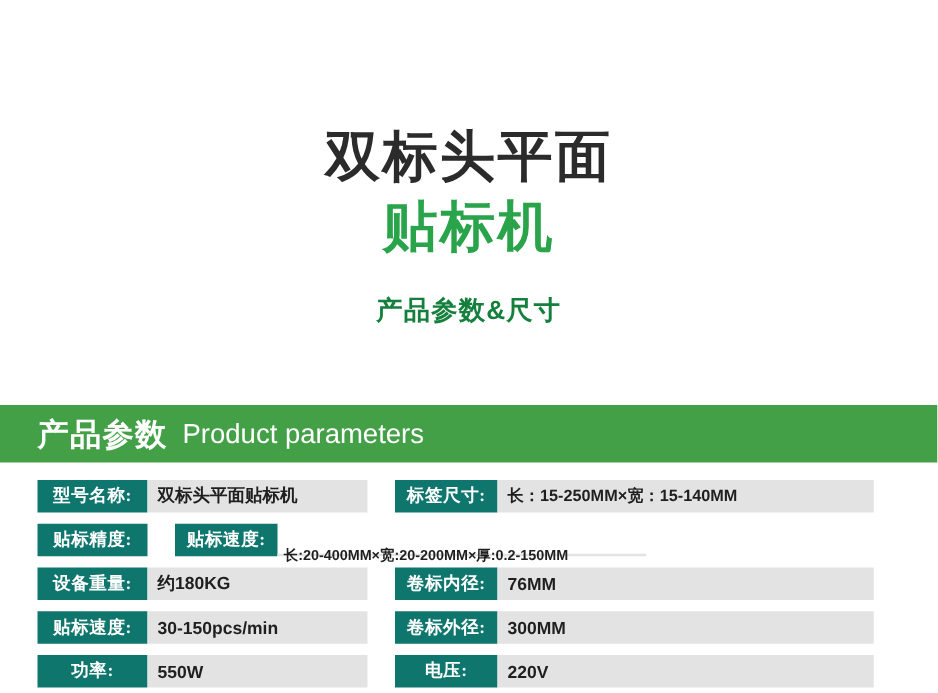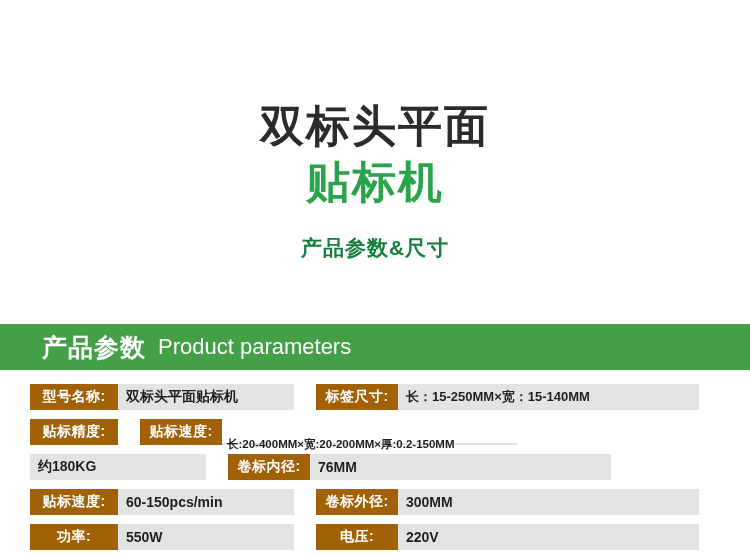--- a/index.html
+++ b/index.html
@@ -54,21 +54,21 @@
     position: absolute;
     left: 0;
     top: 276px;
     width: 750px;
     height: 46px;
     background: #43a047;
     display: flex;
     align-items: center;
   }
   .section-header .cn {
-    margin-left: 42px;
+    margin-left: 30px;
     font-size: 25px;
     font-weight: bold;
     color: #ffffff;
     letter-spacing: 1px;
   }
   .section-header .en {
     margin-left: 12px;
     font-size: 22px;
     color: #ffffff;
     letter-spacing: 0px;
@@ -85,30 +85,31 @@
     display: flex;
     height: 26px;
     margin-bottom: 9px;
   }
   .cell {
     display: flex;
     align-items: stretch;
     height: 26px;
   }
   .label {
-    background: #a16207;
+    background: #0f766e;
     color: #ffffff;
     font-size: 14px;
     font-weight: bold;
     display: flex;
     align-items: center;
     justify-content: center;
     padding: 0 6px;
     white-space: nowrap;
     letter-spacing: 0.5px;
+    font-family: Liberation Serif, serif;
   }
   .value {
     background: #e3e3e3;
     color: #1f1f1f;
     font-size: 14px;
     font-weight: bold;
     display: flex;
     align-items: center;
     padding: 0 8px;
     white-space: nowrap;
@@ -171,32 +172,33 @@
         <div class="label">贴标精度:</div>
       </div>
       <div class="cell col-right">
         <div class="label">贴标速度:</div>
         <div class="value small">长:20-400MM×宽:20-200MM×厚:0.2-150MM</div>
       </div>
     </div>
 
     <div class="prow">
       <div class="cell col-left">
+        <div class="label">设备重量:</div>
         <div class="value">约180KG</div>
       </div>
       <div class="cell col-right">
         <div class="label">卷标内径:</div>
         <div class="value">76MM</div>
       </div>
     </div>
 
     <div class="prow">
       <div class="cell col-left">
         <div class="label">贴标速度:</div>
-        <div class="value">60-150pcs/min</div>
+        <div class="value">30-150pcs/min</div>
       </div>
       <div class="cell col-right">
         <div class="label">卷标外径:</div>
         <div class="value">300MM</div>
       </div>
     </div>
 
     <div class="prow">
       <div class="cell col-left">
         <div class="label">功率:</div>

